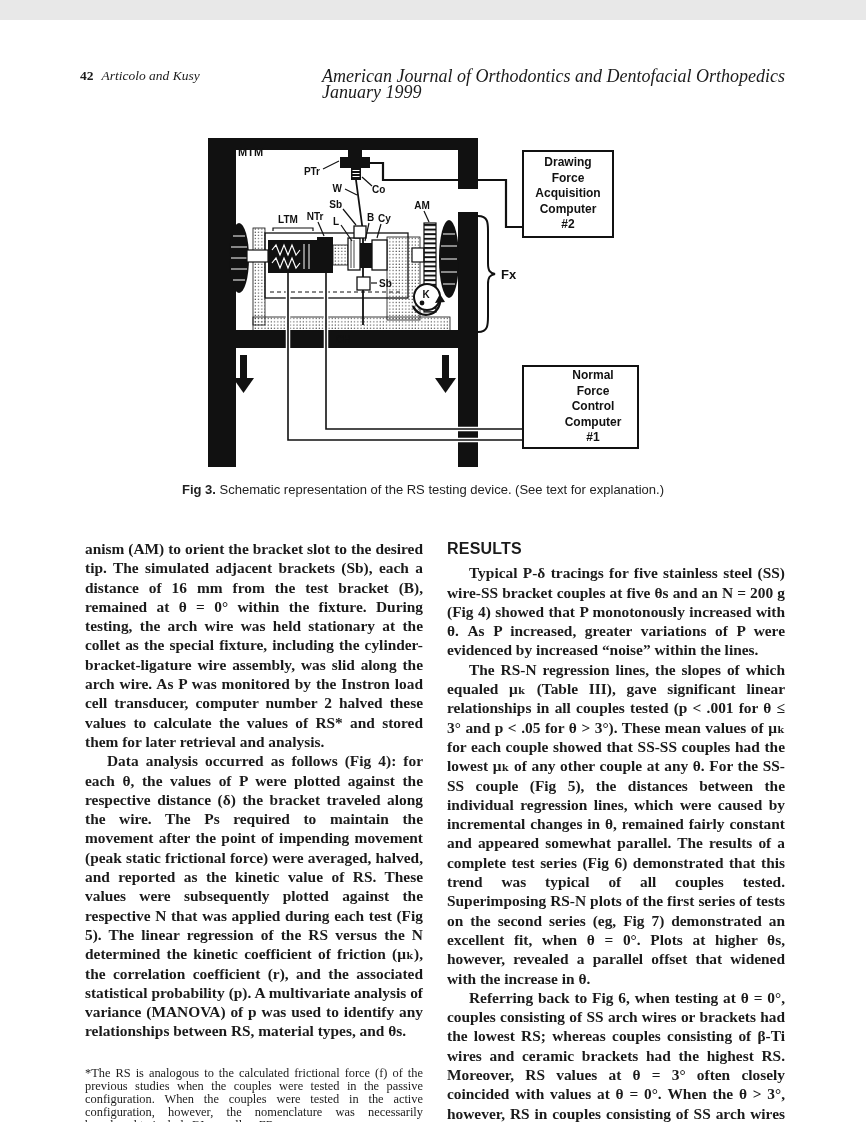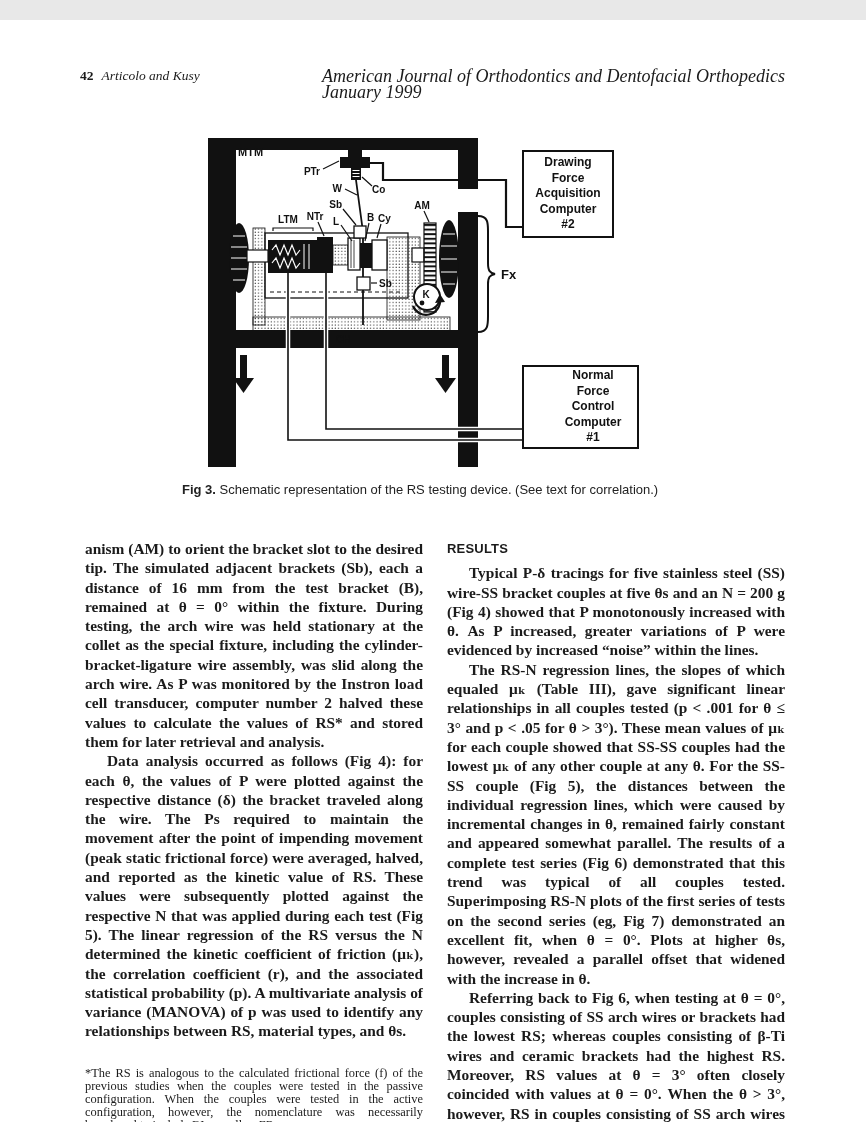--- a/index.html
+++ b/index.html
@@ -23,21 +23,21 @@
            font-family:"Liberation Sans","DejaVu Sans",sans-serif;font-size:13px;color:#222;}
   .caption b{font-weight:bold;padding-left:47px;}
   
   .col{position:absolute;top:519px;width:338px;font-size:15.4px;line-height:19.3px;
        text-align:justify;}
   .col-left{left:85px;}
   .col-right{left:447px;}
   .col p{margin:0;text-indent:22px;font-weight:bold;}
   .col p.noindent{text-indent:0;}
   .results-h{font-family:"Liberation Sans","DejaVu Sans",sans-serif;font-weight:bold;
-             font-size:13px;margin:0 0 5px 0;letter-spacing:.2px;}
+             font-size:16px;margin:0 0 5px 0;letter-spacing:.2px;}
   .footnote{margin-top:26px;font-size:12.4px;line-height:13px;text-align:justify;}
   svg text{font-family:"Liberation Sans","DejaVu Sans",sans-serif;font-weight:bold;fill:#111;}
 </style>
 </head>
 <body>
 
 <div class="page">
 
   <div class="hdr-left">
     <span class="pgnum">42</span><span class="auth">Articolo and Kusy</span>
@@ -175,21 +175,21 @@
   </div>
   <div class="compbox box1" style="position:absolute;padding-left:25px;">
     <span>Normal
 Force
 Control
 Computer
 #1</span>
   </div>
 
   <div class="caption">
-    <b>Fig 3.</b><span> Schematic representation of the RS testing device. (See text for correlation.)</span>
+    <b>Fig 3.</b><span> Schematic representation of the RS testing device. (See text for explanation.)</span>
   </div>
 
   <div class="col col-left">
     <p class="noindent">anism (AM) to orient the bracket slot to the desired tip. The simulated adjacent brackets (Sb), each a distance of 16 mm from the test bracket (B), remained at θ = 0° within the fixture. During testing, the arch wire was held stationary at the collet as the special fixture, including the cylinder-bracket-ligature wire assembly, was slid along the arch wire. As P was monitored by the Instron load cell transducer, computer number 2 halved these values to calculate the values of RS* and stored them for later retrieval and analysis.</p>
     <p>Data analysis occurred as follows (Fig 4): for each θ, the values of P were plotted against the respective distance (δ) the bracket traveled along the wire. The Ps required to maintain the movement after the point of impending movement (peak static frictional force) were averaged, halved, and reported as the kinetic value of RS. These values were subsequently plotted against the respective N that was applied during each test (Fig 5). The linear regression of the RS versus the N determined the kinetic coefficient of friction (μₖ), the correlation coefficient (r), and the associated statistical probability (p). A multivariate analysis of variance (MANOVA) of p was used to identify any relationships between RS, material types, and θs.</p>
     <div class="footnote">*The RS is analogous to the calculated frictional force (f) of the previous studies when the couples were tested in the passive configuration. When the couples were tested in the active configuration, however, the nomenclature was necessarily broadened to include BI as well as FR.</div>
   </div>
 
   <div class="col col-right">
     <h2 class="results-h">RESULTS</h2>

